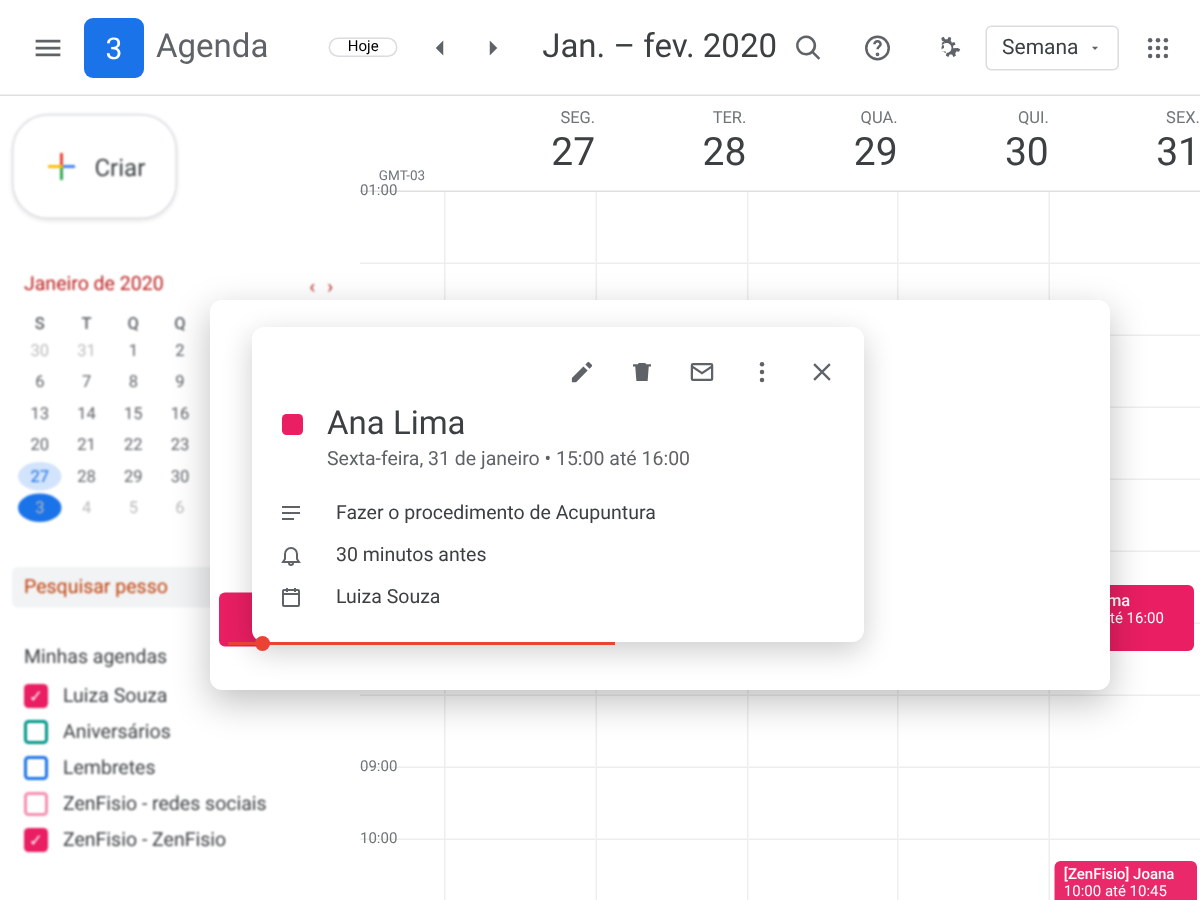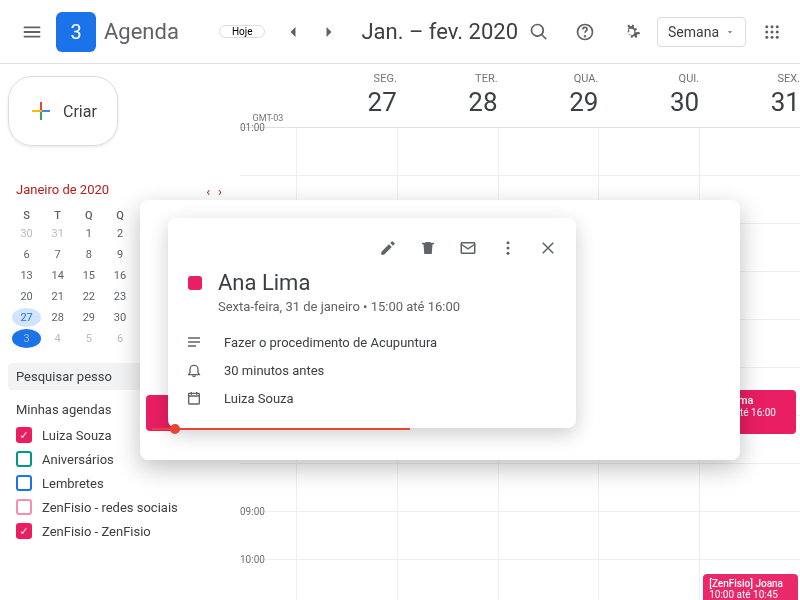--- a/index.html
+++ b/index.html
@@ -27,21 +27,21 @@
 .mini-cal { font-size: 11px; color: #5f6368; }
 .mini-cal-header { display: flex; justify-content: space-between; align-items: flex-start; padding: 4px 8px; font-size: 13px; color: #b91c1c; margin-top: 16px; }
 .mini-nav { display: flex; gap: 4px; }
 .mini-nav span { cursor: pointer; padding: 2px; }
 .mini-grid { display: grid; grid-template-columns: repeat(7, 1fr); text-align: center; gap: 2px; padding: 4px; }
 .mini-grid .dh { font-weight: 500; }
 .mini-grid .d { padding: 3px 0; border-radius: 50%; cursor: pointer; }
 .mini-grid .d.today { background: #1a73e8; color: #fff; }
 .mini-grid .d.sel { background: #d2e3fc; color: #1a73e8; }
 .mini-grid .d.out { color: #bbb; }
-.search-people { margin: 11px 0; padding: 6px 8px; background: #f1f3f4; border-radius: 4px; font-size: 13px; color: #404040; }
+.search-people { margin: 26px 0; padding: 6px 8px; background: #f1f3f4; border-radius: 4px; font-size: 13px; color: #c2410c; }
 .cal-list-title { font-size: 13px; color: #3c4043; margin: 12px 0 6px 8px; }
 .cal-item { display: flex; align-items: center; gap: 10px; padding: 4px 8px; font-size: 13px; cursor: pointer; }
 .cal-check { width: 16px; height: 16px; border-radius: 3px; display: flex; align-items: center; justify-content: center; }
 .cal-check.checked::after { content: '✓'; color: #fff; font-size: 11px; }
 .cal-check.unchecked { border: 2px solid; background: transparent !important; }
 
 
 .cal-area { flex: 1; position: relative; }
 .day-headers { display: flex; border-bottom: 1px solid #e0e0e0; }
 .gmt-col { width: 56px; font-size: 9px; color: #70757a; display: flex; align-items: flex-end; justify-content: center; padding-bottom: 4px; }

